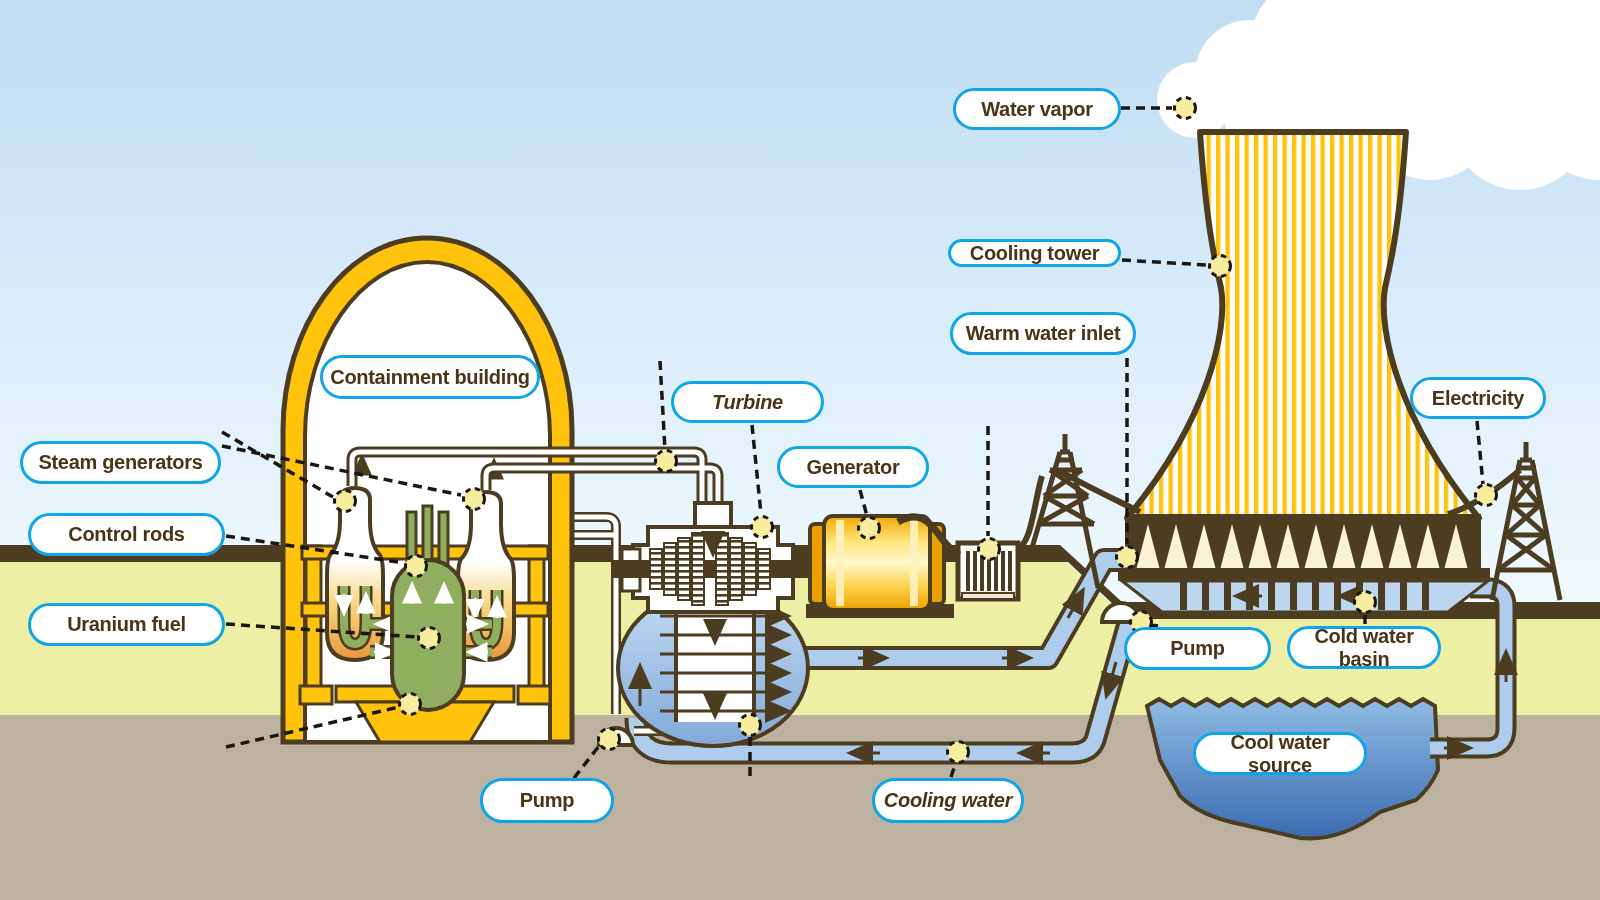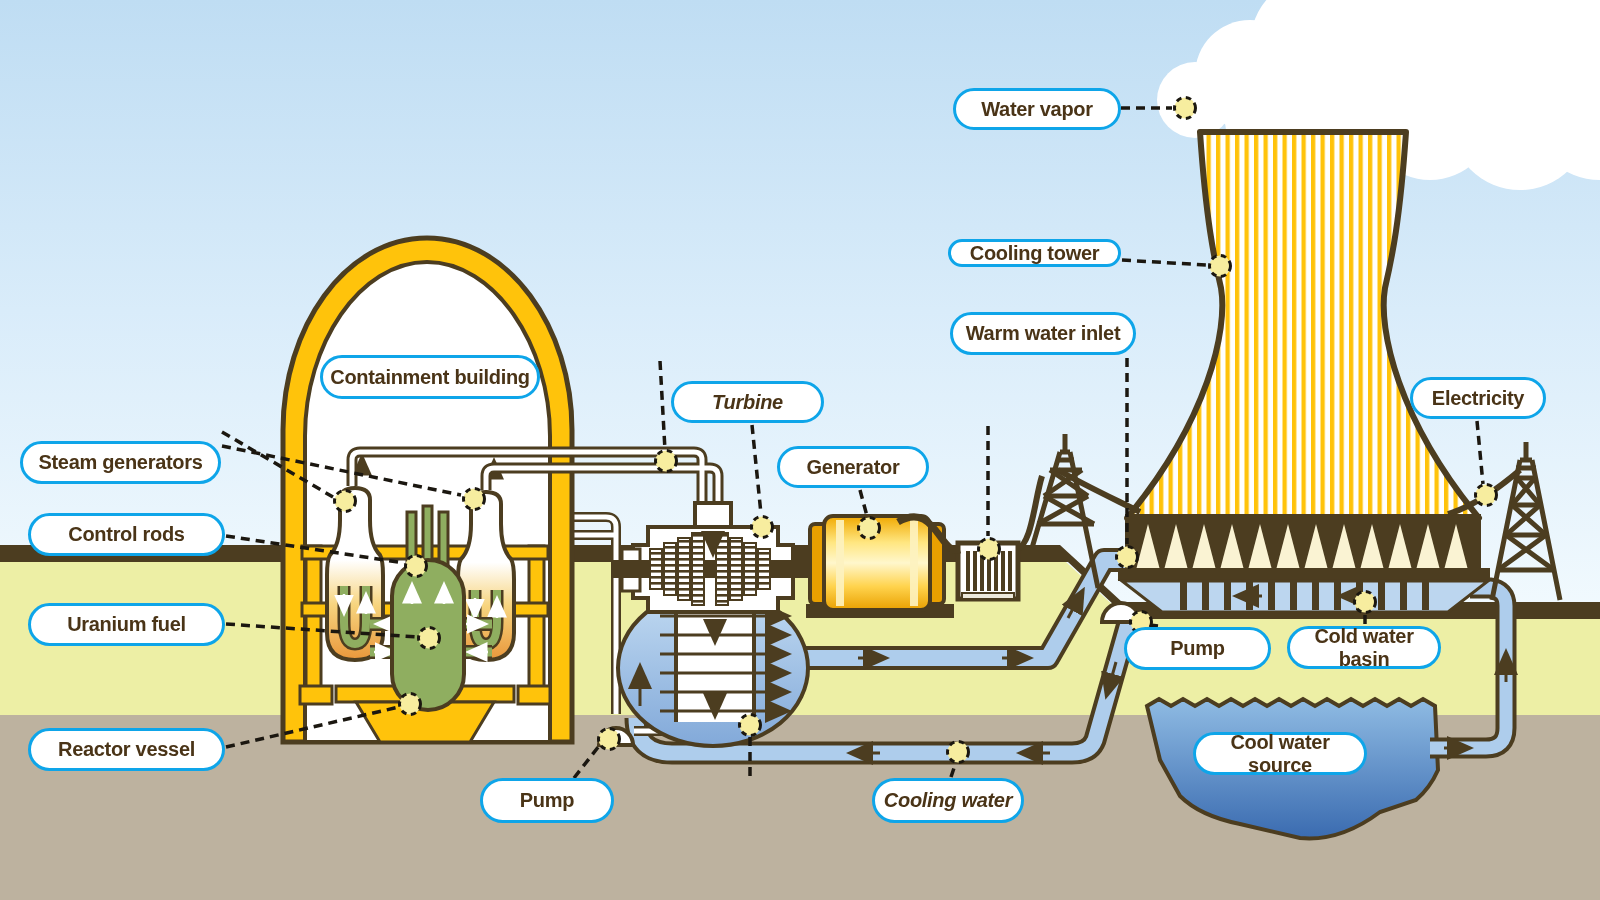--- a/index.html
+++ b/index.html
@@ -351,19 +351,18 @@
 <div class="pill" style="left:953px;top:88px;width:168px;height:42px;">Water vapor</div>
 <div class="pill" style="left:948px;top:239px;width:173px;height:28px;">Cooling tower</div>
 <div class="pill" style="left:950px;top:312px;width:186px;height:43px;">Warm water inlet</div>
 <div class="pill" style="left:1410px;top:377px;width:136px;height:42px;">Electricity</div>
 <div class="pill" style="left:671px;top:381px;width:153px;height:42px;font-style:italic;">Turbine</div>
 <div class="pill" style="left:777px;top:446px;width:152px;height:42px;">Generator</div>
 <div class="pill" style="left:320px;top:355px;width:220px;height:44px;">Containment building</div>
 <div class="pill" style="left:20px;top:417px;width:201px;height:43px;margin-top:24px;">Steam generators</div>
 <div class="pill" style="left:28px;top:513px;width:197px;height:43px;">Control rods</div>
 <div class="pill" style="left:28px;top:603px;width:197px;height:43px;">Uranium fuel</div>
-<div class="pill" style="left:28px;top:728px;width:197px;height:43px;">Reactor vessel</div>
 <div class="pill" style="left:480px;top:778px;width:134px;height:45px;">Pump</div>
 <div class="pill" style="left:872px;top:778px;width:152px;height:45px;font-style:italic;">Cooling water</div>
 <div class="pill" style="left:1124px;top:627px;width:147px;height:43px;">Pump</div>
 <div class="pill" style="left:1287px;top:626px;width:154px;height:43px;">Cold water basin</div>
 <div class="pill" style="left:1193px;top:732px;width:174px;height:43px;">Cool water source</div>
 </div>
 
 </body></html>

